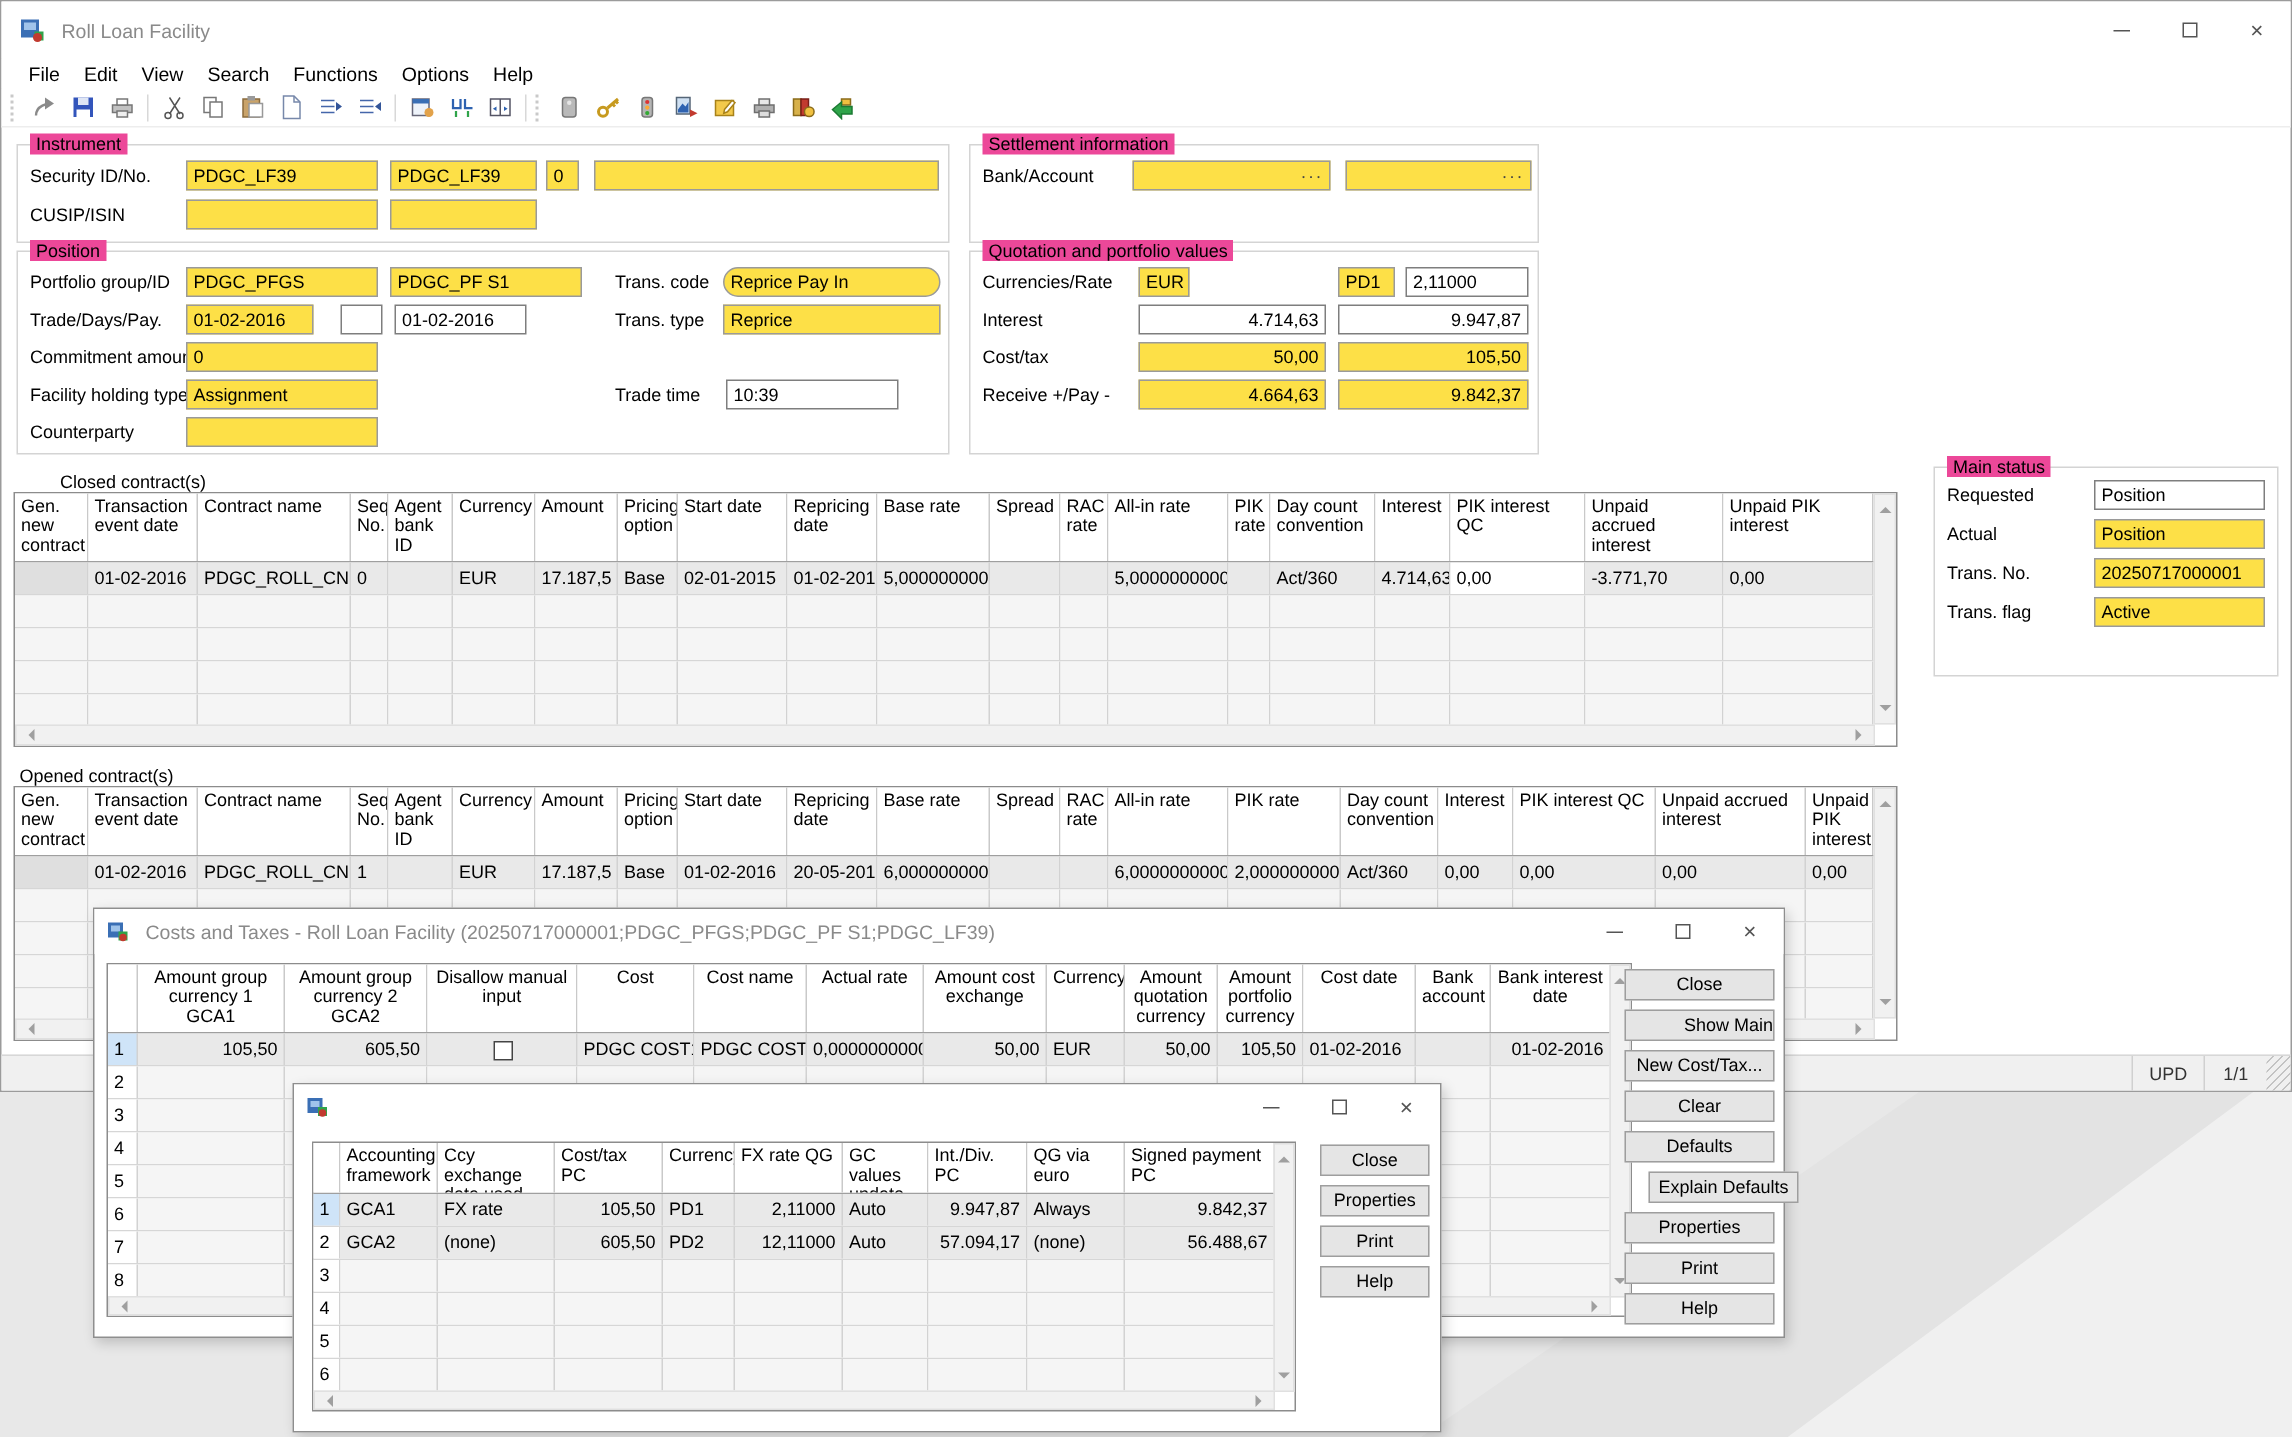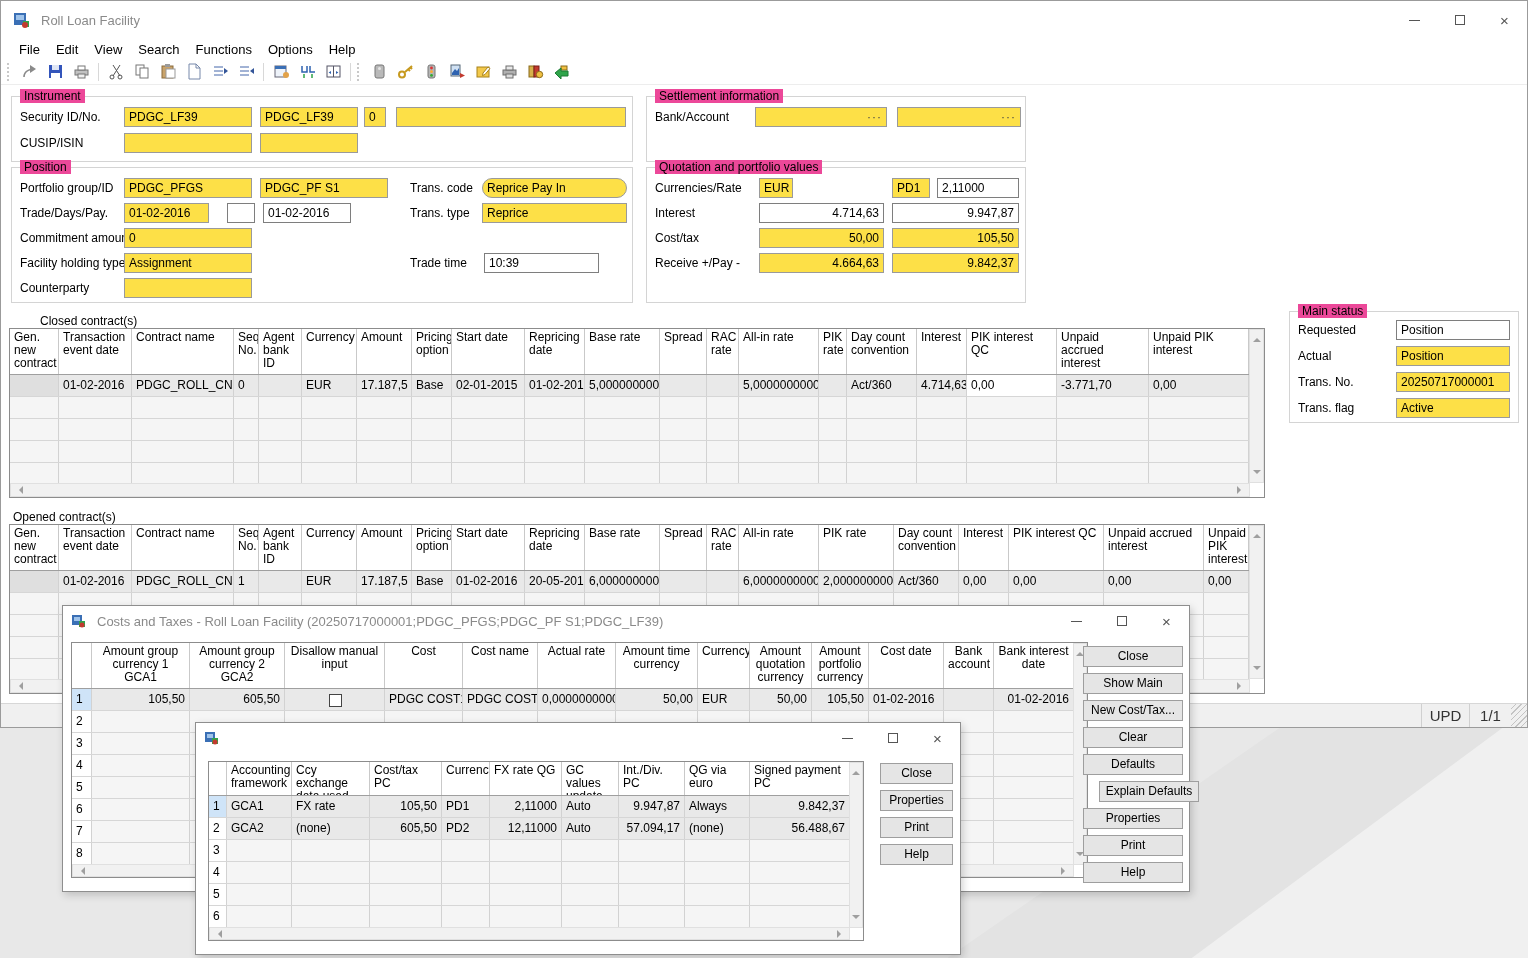--- a/index.html
+++ b/index.html
@@ -77,21 +77,21 @@
   .vscroll { position:absolute; background:#f1f1f1; border:1px solid #e0e0e0; display:flex; flex-direction:column; justify-content:space-between; align-items:center; padding:4px 0; }
   .tri-l { width:0; height:0; border:4px solid transparent; border-right-color:#9f9f9f; }
   .tri-r { width:0; height:0; border:4px solid transparent; border-left-color:#9f9f9f; }
   .tri-u { width:0; height:0; border:4px solid transparent; border-bottom-color:#9f9f9f; }
   .tri-d { width:0; height:0; border:4px solid transparent; border-top-color:#9f9f9f; }
 
   .btn { position:absolute; height:21px; background:#e5e5e5; border:1px solid #9e9e9e; font-size:12px; text-align:center; line-height:19px; color:#000; white-space:nowrap; overflow:hidden; }
 
   .statusbar { position:absolute; left:0; top:702px; width:1526px; height:24px; background:#f0f0f0; border-top:1px solid #d7d7d7; display:flex; align-items:stretch; }
   .sb-fill { flex:1; }
-  .sb-cell { border-left:1px solid #d0d0d0; font-size:15px; color:#333; display:flex; align-items:center; justify-content:center; }
+  .sb-cell { border-left:1px solid #d0d0d0; font-size:12px; color:#333; display:flex; align-items:center; justify-content:center; }
   .sb-grip { width:16px; background:
     repeating-linear-gradient(135deg, transparent 0 3px, #c3c3c3 3px 4px); }
 </style>
 </head>
 <body>
 
 <div class="desktop">
   <div class="wp-a"></div>
   <div class="wp-b"></div>
 
@@ -610,21 +610,21 @@
       <div class="vscroll" style="right:0; top:0; width:15px; height:154px;">
           <span class="tri-u"></span>
           <span class="tri-d"></span>
         </div>
       <div class="hscroll" style="left:0; top:154px; width:1240px; height:14px;">
           <span class="tri-l"></span>
           <span class="tri-r"></span>
         </div>
     </div>
 
-    <div class="gbox" style="left:1288px; top:310px; width:230px; height:112px;">
+    <div class="gbox" style="left:1288px; top:310px; width:230px; height:140px;">
       <span class="gtitle">Main status</span>
       <span class="lbl" style="left:8px; top:11px;">Requested</span>
       <span class="fld w" style="left:106px; top:8px; width:114px;">Position</span>
 
       <span class="lbl" style="left:8px; top:37px;">Actual</span>
       <span class="fld" style="left:106px; top:34px; width:114px;">Position</span>
       <span class="lbl" style="left:8px; top:63px;">Trans. No.</span>
       <span class="fld" style="left:106px; top:60px; width:114px;">20250717000001</span>
       <span class="lbl" style="left:8px; top:89px;">Trans. flag</span>
       <span class="fld" style="left:106px; top:86px; width:114px;">Active</span>
@@ -663,21 +663,21 @@
     </div>
     <div class="table costs-table" style="left:8px; top:36px; width:1017px; height:236px;">
       <div class="row hrow">
           <div></div>
           <div>Amount group currency 1 GCA1</div>
           <div>Amount group currency 2 GCA2</div>
           <div>Disallow manual input</div>
           <div>Cost</div>
           <div>Cost name</div>
           <div>Actual rate</div>
-          <div>Amount time currency</div>
+          <div>Amount cost exchange</div>
           <div>Currency</div>
           <div>Amount quotation currency</div>
           <div>Amount portfolio currency</div>
           <div>Cost date</div>
           <div>Bank account</div>
           <div>Bank interest date</div>
         </div>
       <div class="row brow r1">
           <div>1</div>
           <div>105,50</div>
@@ -809,21 +809,21 @@
       <div class="vscroll" style="right:0; top:0; width:14px; height:222px;">
           <span class="tri-u"></span>
           <span class="tri-d"></span>
         </div>
       <div class="hscroll" style="left:0; top:221px; width:1002px; height:13px;">
           <span class="tri-l"></span>
           <span class="tri-r"></span>
         </div>
     </div>
     <span class="btn" style="left:1020px; top:40px; width:100px;">Close</span>
-    <span class="btn" style="left:1020px; top:67px; width:100px;">Show Main</span>
+    <span class="btn" style="left:1020px; top:67px; width:100px;text-align:right;">Show Main</span>
     <span class="btn" style="left:1020px; top:94px; width:100px;">New Cost/Tax...</span>
     <span class="btn" style="left:1020px; top:121px; width:100px;">Clear</span>
     <span class="btn" style="left:1020px; top:148px; width:100px;">Defaults</span>
     <span class="btn" style="left:1020px; top:175px; width:100px;margin-left:16px;">Explain Defaults</span>
     <span class="btn" style="left:1020px; top:202px; width:100px;">Properties</span>
     <span class="btn" style="left:1020px; top:229px; width:100px;">Print</span>
     <span class="btn" style="left:1020px; top:256px; width:100px;">Help</span>
   </div>
 
   <div class="dlg dlg-gcv">

